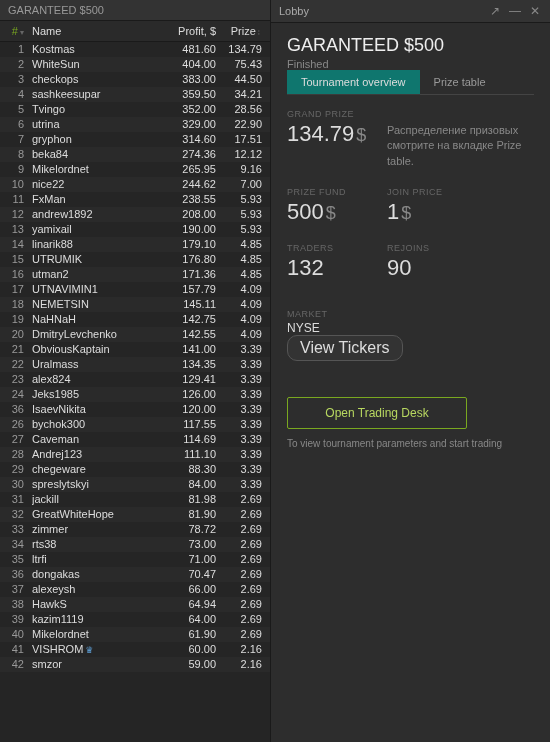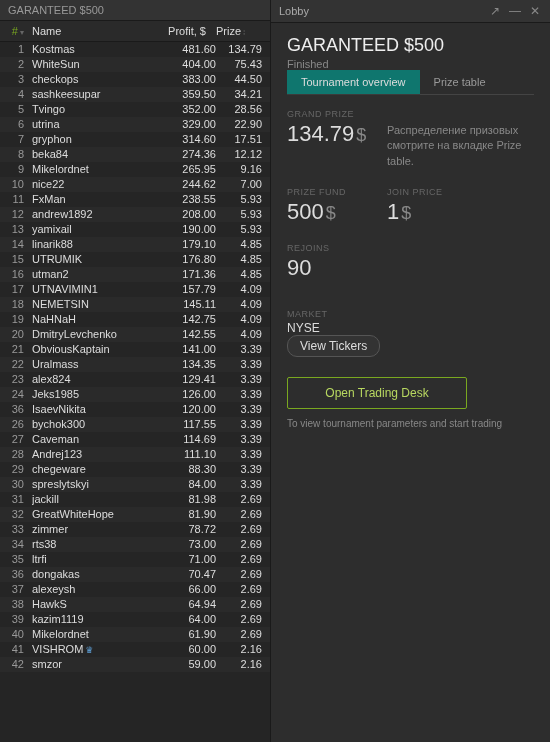--- a/index.html
+++ b/index.html
@@ -3,22 +3,22 @@
 <meta charset="utf-8">
 <style>
 *{margin:0;padding:0;box-sizing:border-box}
 body{background:#1a1a1a;font-family:Arial,sans-serif;color:#ccc;font-size:11px;width:550px;height:742px;overflow:hidden;display:flex}
 .left-panel{width:270px;background:#252525;display:flex;flex-direction:column}
 .right-panel{flex:1;background:#2d2d2d;display:flex;flex-direction:column;border-left:1px solid #1a1a1a}
 .leaderboard-header{background:#333;padding:4px 8px;font-size:11px;color:#999;border-bottom:1px solid #1a1a1a}
 .table-head{display:flex;padding:4px 8px;background:#2a2a2a;color:#999;border-bottom:1px solid #1a1a1a}
 .table-head .col-rank{width:24px;color:#7aa820}
 .table-head .col-name{flex:1}
-.table-head .col-profit{width:58px;text-align:center}
-.table-head .col-prize{width:46px;text-align:left;padding-right:2px}
+.table-head .col-profit{width:58px;text-align:right}
+.table-head .col-prize{width:46px;text-align:right;padding-right:2px}
 .table-body{flex:1;overflow-y:auto}
 .row{display:flex;padding:1px 8px 2px;font-size:11px;color:#ccc}
 .row:nth-child(even){background:#2a2a2a}
 .col-rank{width:24px;text-align:right;padding-right:8px;color:#999}
 .col-name{flex:1;color:#ddd;white-space:nowrap;overflow:hidden;text-overflow:ellipsis}
 .col-profit{width:58px;text-align:right;color:#ddd}
 .col-prize{width:46px;text-align:right;color:#ddd}
 .crown{color:#5e9fd6;font-size:9px;margin-left:2px}
 .lobby-header{display:flex;align-items:center;padding:4px 8px;background:#333;border-bottom:1px solid #1a1a1a}
 .lobby-title{flex:1;color:#aaa;font-size:11px}
@@ -29,21 +29,21 @@
 .tabs{display:flex;border-bottom:1px solid #444;margin-bottom:14px}
 .tab{padding:6px 14px;color:#999;cursor:pointer;font-size:11px}
 .tab.active{background:#0f766e;color:#ddd;border-bottom:1px solid #3a3a3a;margin-bottom:-1px}
 .stat-label{color:#666;font-size:9px;text-transform:uppercase;letter-spacing:0.5px;margin-bottom:2px}
 .stat-value{color:#ddd;font-size:22px;font-weight:300}
 .stat-value .unit{color:#888;font-size:18px;margin-left:2px}
 .stat-row{display:flex;margin-bottom:18px}
 .stat-block{min-width:100px}
 .descr{color:#888;font-size:11px;line-height:1.4;flex:1;padding-top:14px}
 .market-val{color:#ddd;font-size:12px;}
-.view-tickers{background:#333;border:1px solid #555;border-radius:10px;padding:3px 12px;color:#ddd;font-size:12px;cursor:pointer;margin-bottom:20px;display:inline-block}
+.view-tickers{background:#333;border:1px solid #555;border-radius:10px;padding:3px 12px;color:#ddd;font-size:16px;cursor:pointer;margin-bottom:36px;display:inline-block}
 .open-desk{display:block;width:180px;background:transparent;border:1px solid #7aa820;border-radius:2px;padding:8px;color:#b8d860;font-size:12px;cursor:pointer;margin-bottom:8px;text-align:center}
 .help-text{color:#888;font-size:10px;line-height:1.4}
 .sort-ind{color:#666;font-size:8px;margin-left:2px}
 ::-webkit-scrollbar{width:6px}
 ::-webkit-scrollbar-track{background:#2a2a2a}
 ::-webkit-scrollbar-thumb{background:#444}
 </style>
 </head>
 <body>
 
@@ -340,20 +340,24 @@
         <div class="stat-value"><span>500</span><span class="unit">$</span></div>
       </div>
       <div class="stat-block">
         <div class="stat-label">JOIN PRICE</div>
         <div class="stat-value"><span>1</span><span class="unit">$</span></div>
       </div>
     </div>
 
     <div class="stat-row">
       <div class="stat-block">
+        <div class="stat-label">TRADERS</div>
+        <div class="stat-value">132</div>
+      </div>
+      <div class="stat-block">
         <div class="stat-label">REJOINS</div>
         <div class="stat-value">90</div>
       </div>
     </div>
 
     <div style="height:10px"></div>
     <div class="stat-label">MARKET</div>
     <div class="market-val">NYSE</div>
 
     <button class="view-tickers">View Tickers</button>

